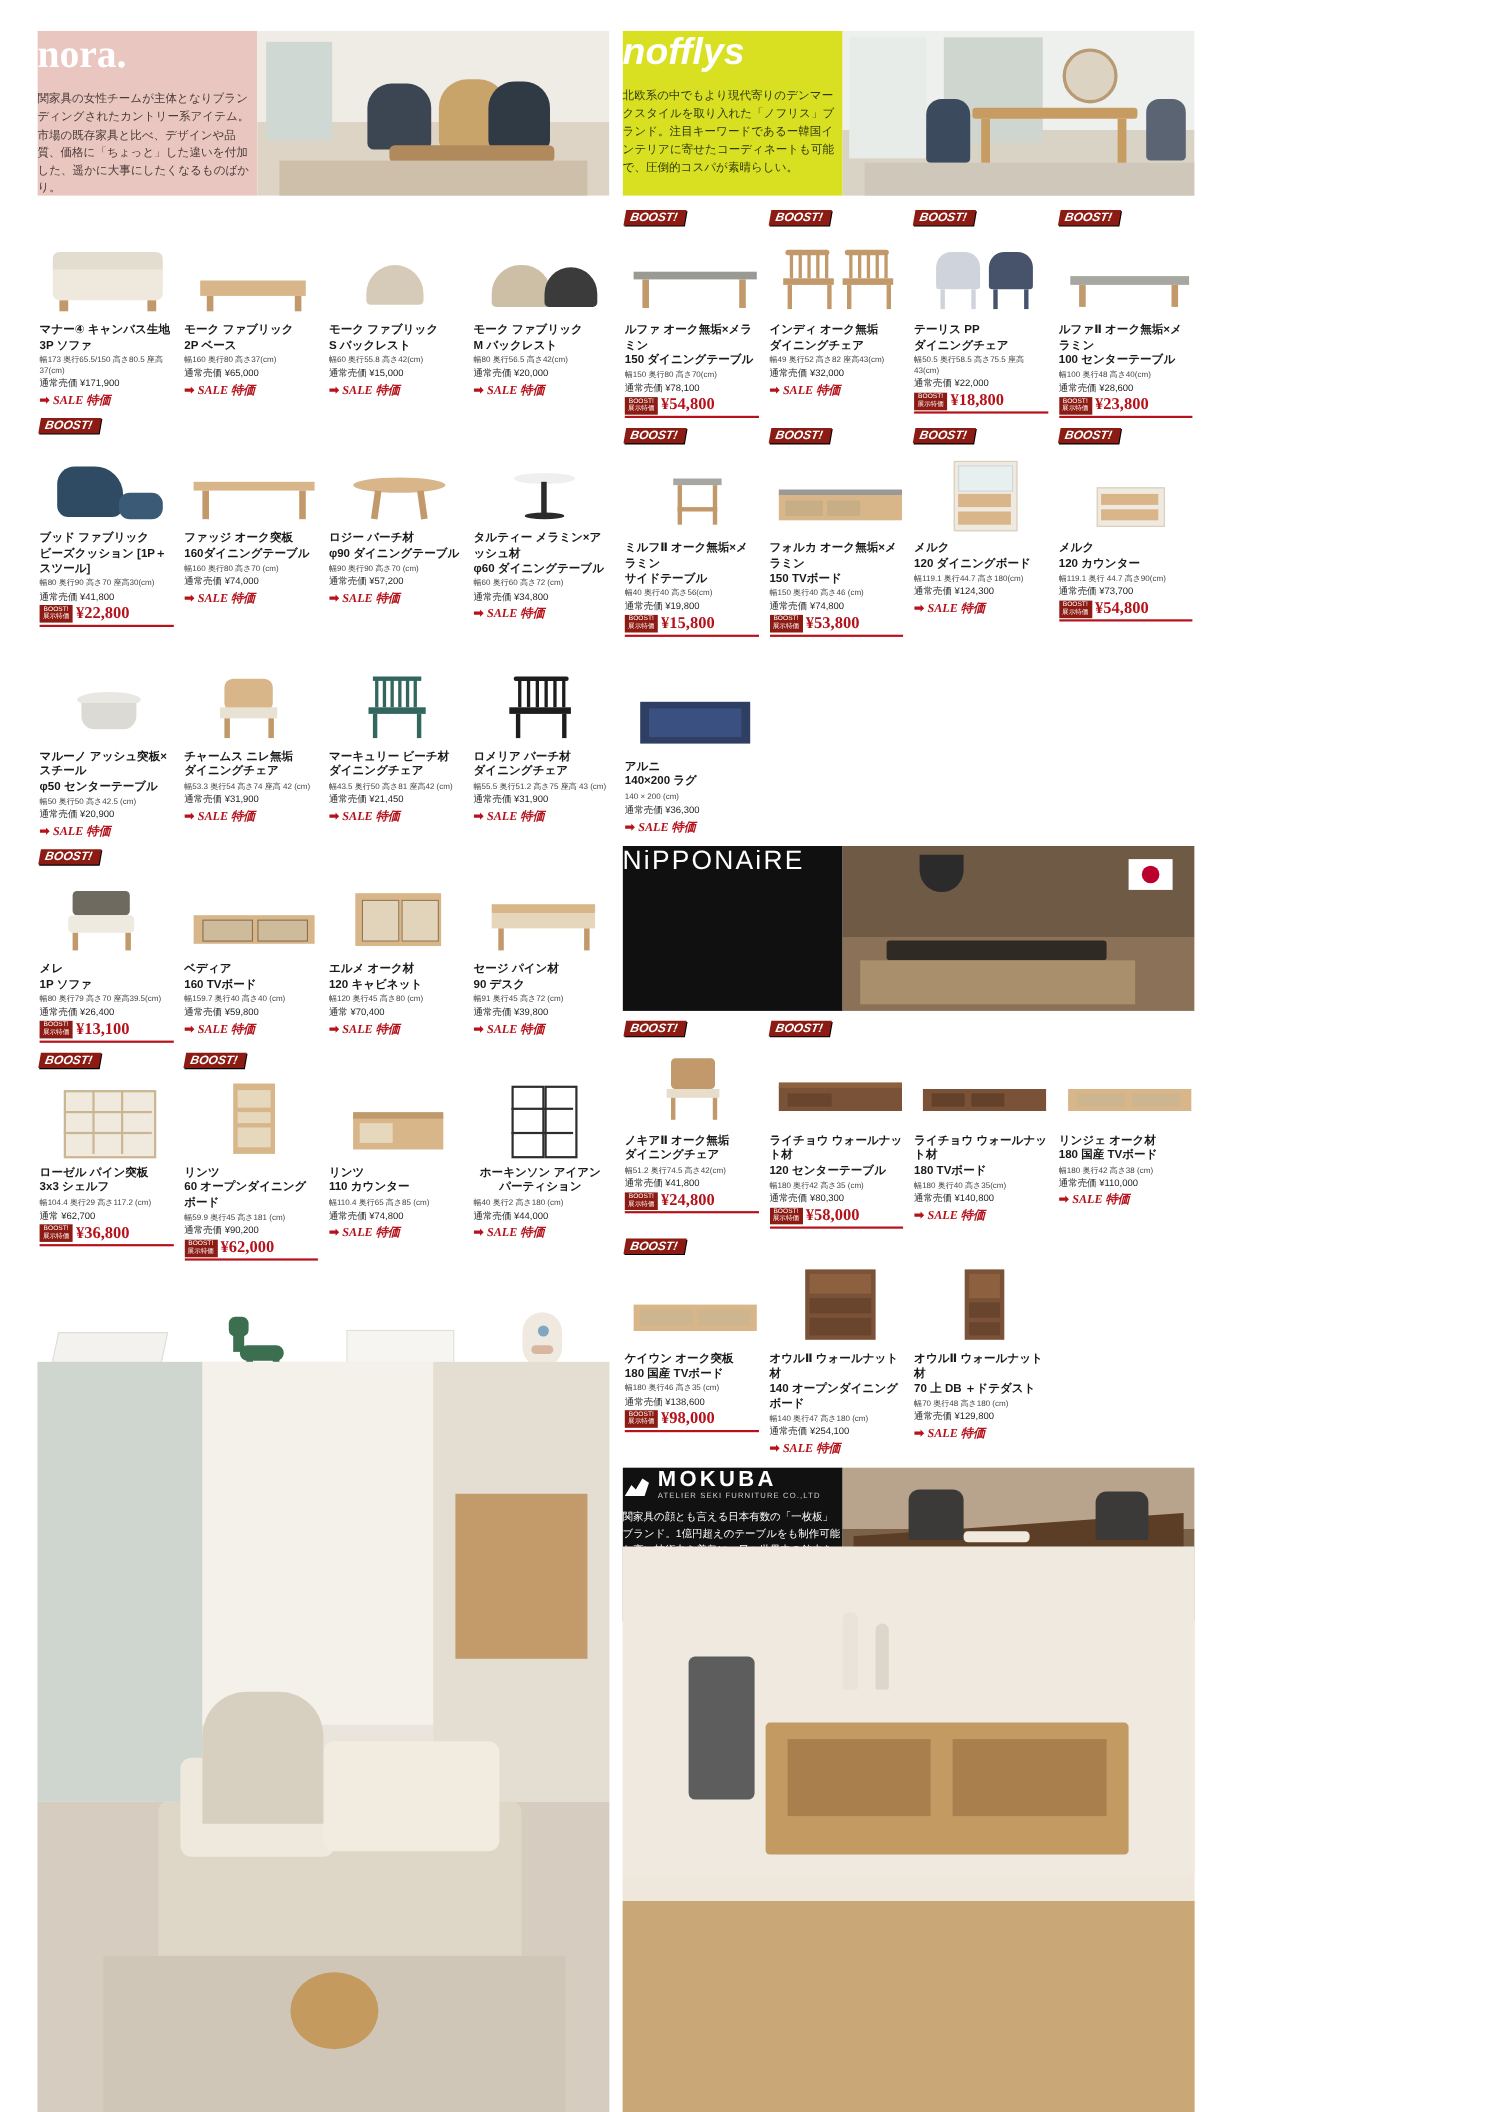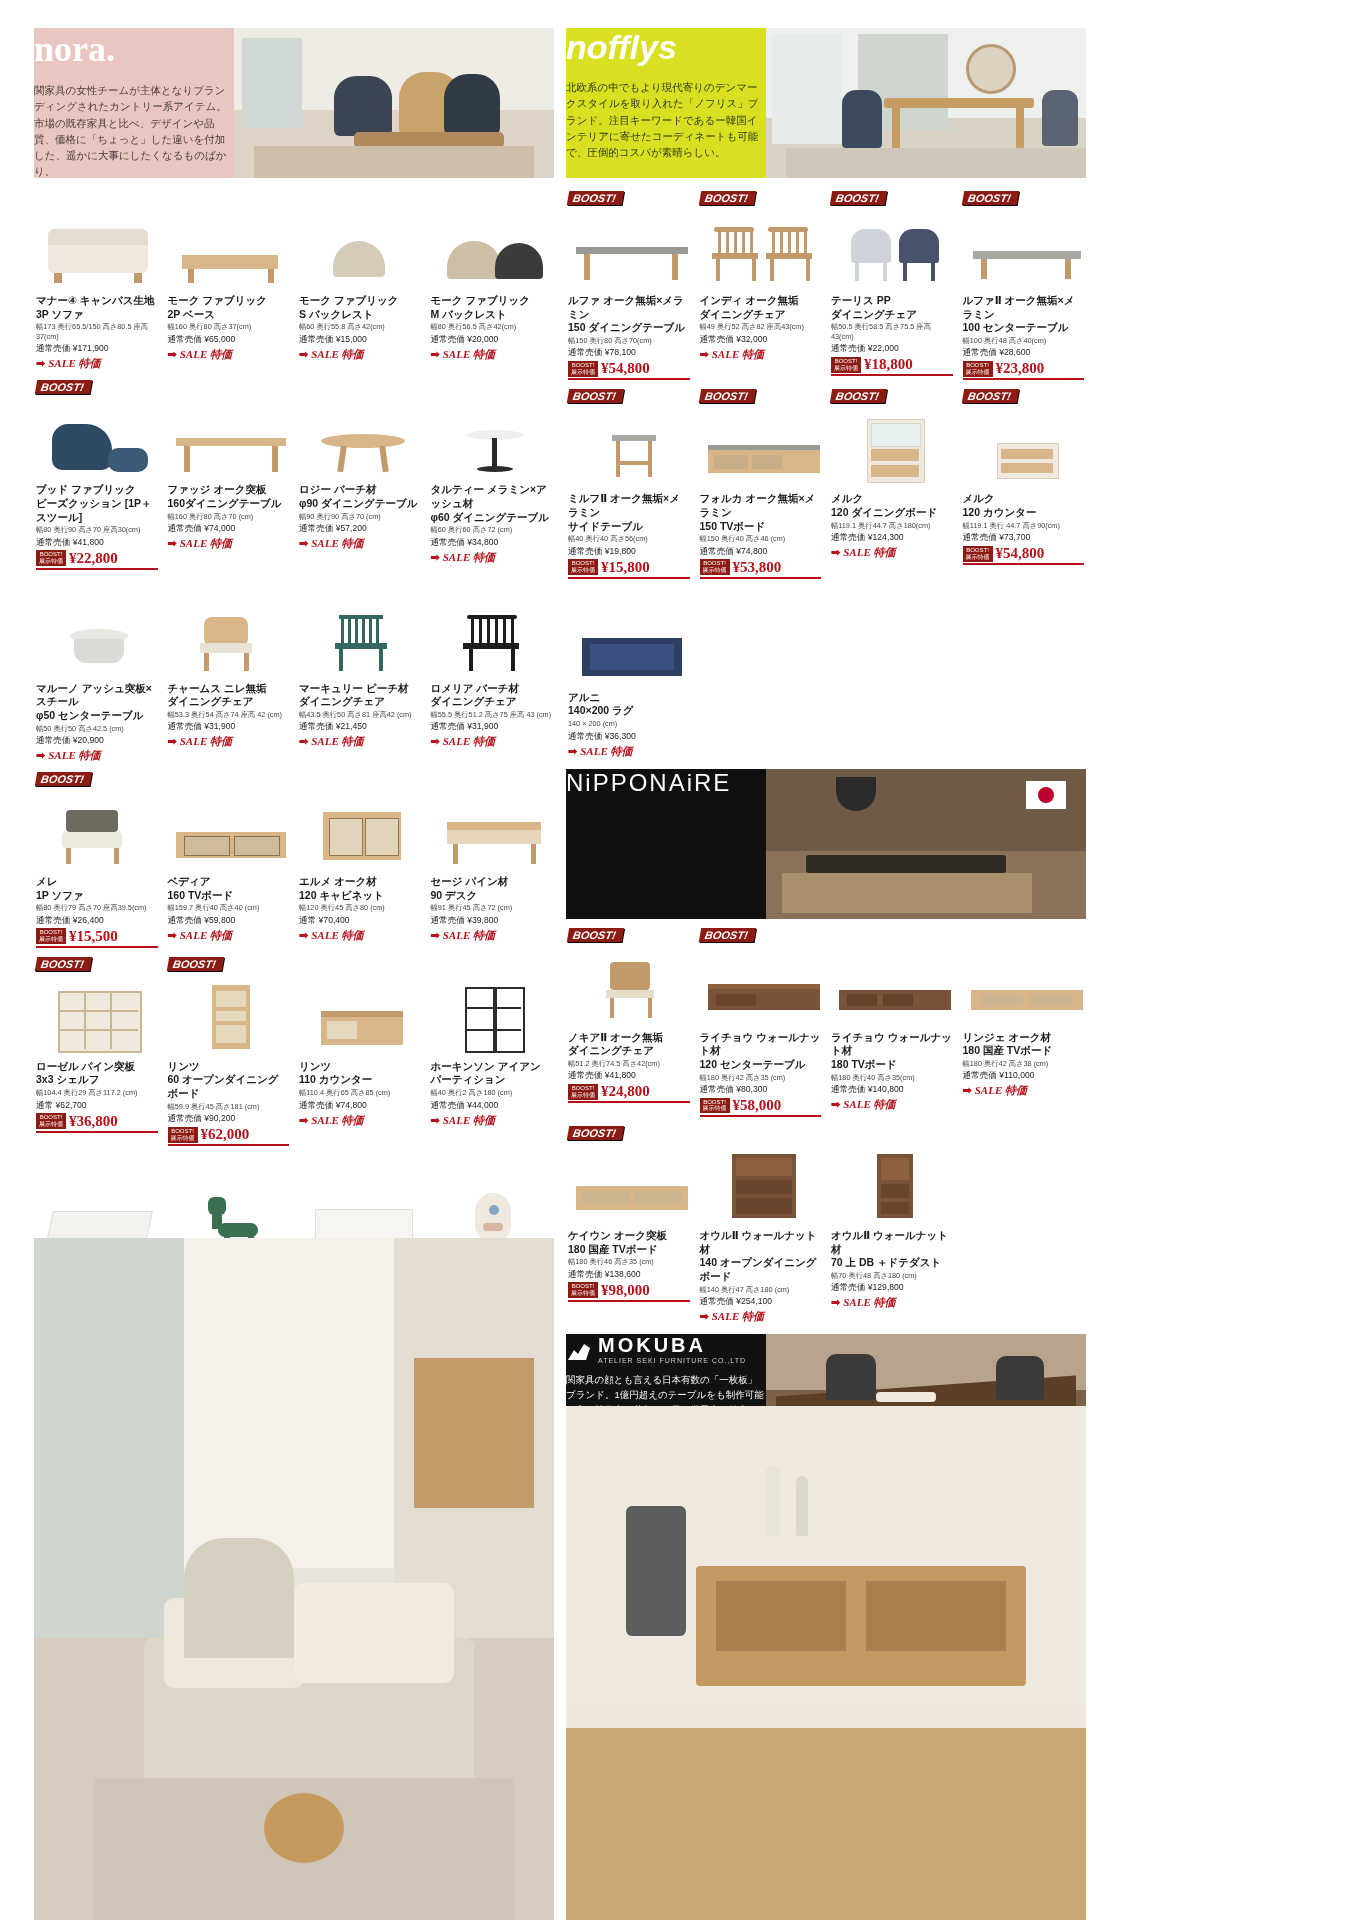--- a/index.html
+++ b/index.html
@@ -289,21 +289,21 @@
       <div style="position:absolute;left:30px;top:56px;width:5px;height:16px;background:#c2996a"></div>
       <div style="position:absolute;left:78px;top:56px;width:5px;height:16px;background:#c2996a"></div>
             </div>
           </div>
           <div class="pname" style="white-space: pre-line;">メレ
 1P ソファ</div>
           <div class="pdim">幅80 奥行79 高さ70 座高39.5(cm)</div>
           <div class="pprice">通常売価 ¥26,400</div>
           <div class="boostprice">
             <span class="lbl">BOOST!<br>展示特価</span>
-            <span class="val">¥15,500</span>
+            <span class="val">¥13,100</span>
           </div>
           <div class="underline"></div>
         </div>
         <div class="cell">
           <div class="boost-row"></div>
           <div class="thumb">
             <div class="sh" style="width: 100%; height: 80px; position: relative;">
               <div style="position:absolute;left:8px;top:40px;width:110px;height:26px;background:#d8b689"></div>
       <div style="position:absolute;left:16px;top:44px;width:44px;height:18px;background:#cdbb9c;border:1px solid #8a6f4d"></div>
       <div style="position:absolute;left:66px;top:44px;width:44px;height:18px;background:#cdbb9c;border:1px solid #8a6f4d"></div>
@@ -405,21 +405,21 @@
         <div class="cell">
           <div class="boost-row"></div>
           <div class="thumb">
             <div class="sh" style="width: 100%; height: 80px; position: relative;">
               <div style="position:absolute;left:34px;top:10px;width:26px;height:62px;border:2px solid #2d2d2d"></div>
       <div style="position:absolute;left:64px;top:10px;width:26px;height:62px;border:2px solid #2d2d2d"></div>
       <div style="position:absolute;left:34px;top:30px;width:56px;height:2px;background:#2d2d2d"></div>
       <div style="position:absolute;left:34px;top:52px;width:56px;height:2px;background:#2d2d2d"></div>
             </div>
           </div>
-          <div class="pname" style="white-space: pre-line;">ホーキンソン アイアン
+          <div class="pname" style="white-space: pre-line; text-align: center;">ホーキンソン アイアン
 パーティション</div>
           <div class="pdim">幅40 奥行2 高さ180 (cm)</div>
           <div class="pprice">通常売価 ¥44,000</div>
           <div class="sale"><span class="arrow">➡</span><span style="margin-left: 3px;">SALE 特価</span></div>
         </div>
         <div class="cell">
           <div class="boost-row"></div>
           <div class="thumb">
             <div class="sh" style="width: 100%; height: 80px; position: relative;">
               <div style="position:absolute;left:14px;top:36px;width:98px;height:26px;background:#f4f2ee;border:1px solid #ddd;transform:skewX(-12deg)"></div>

